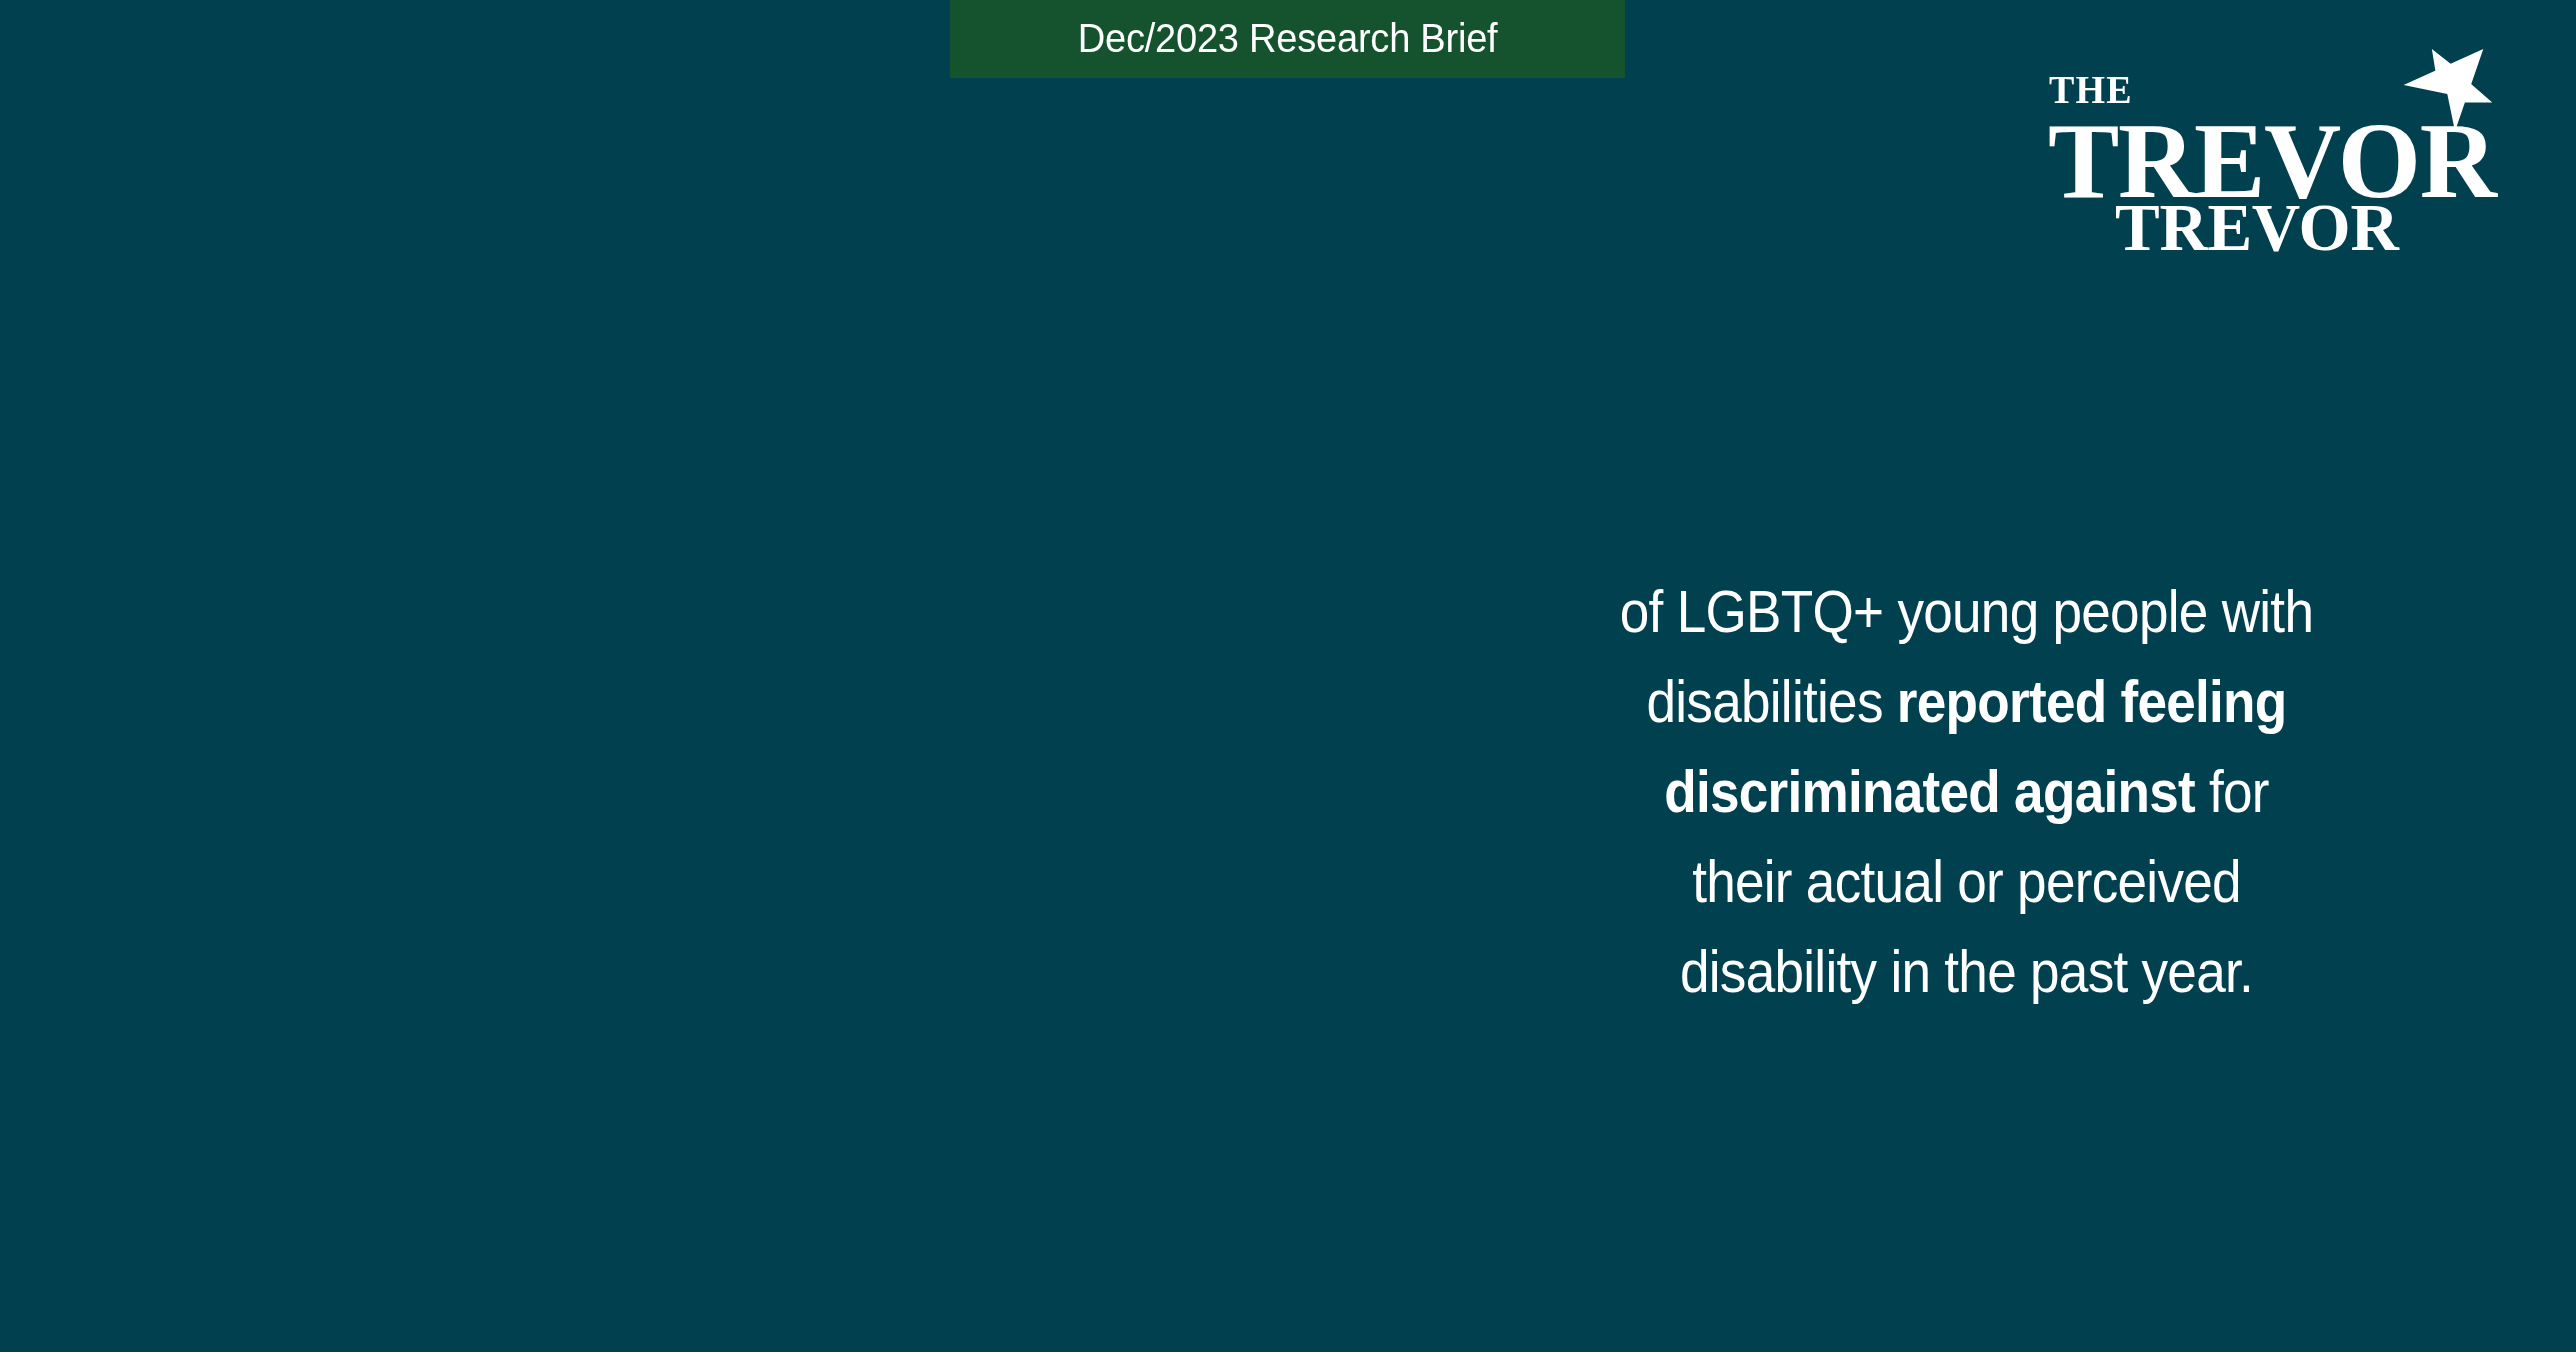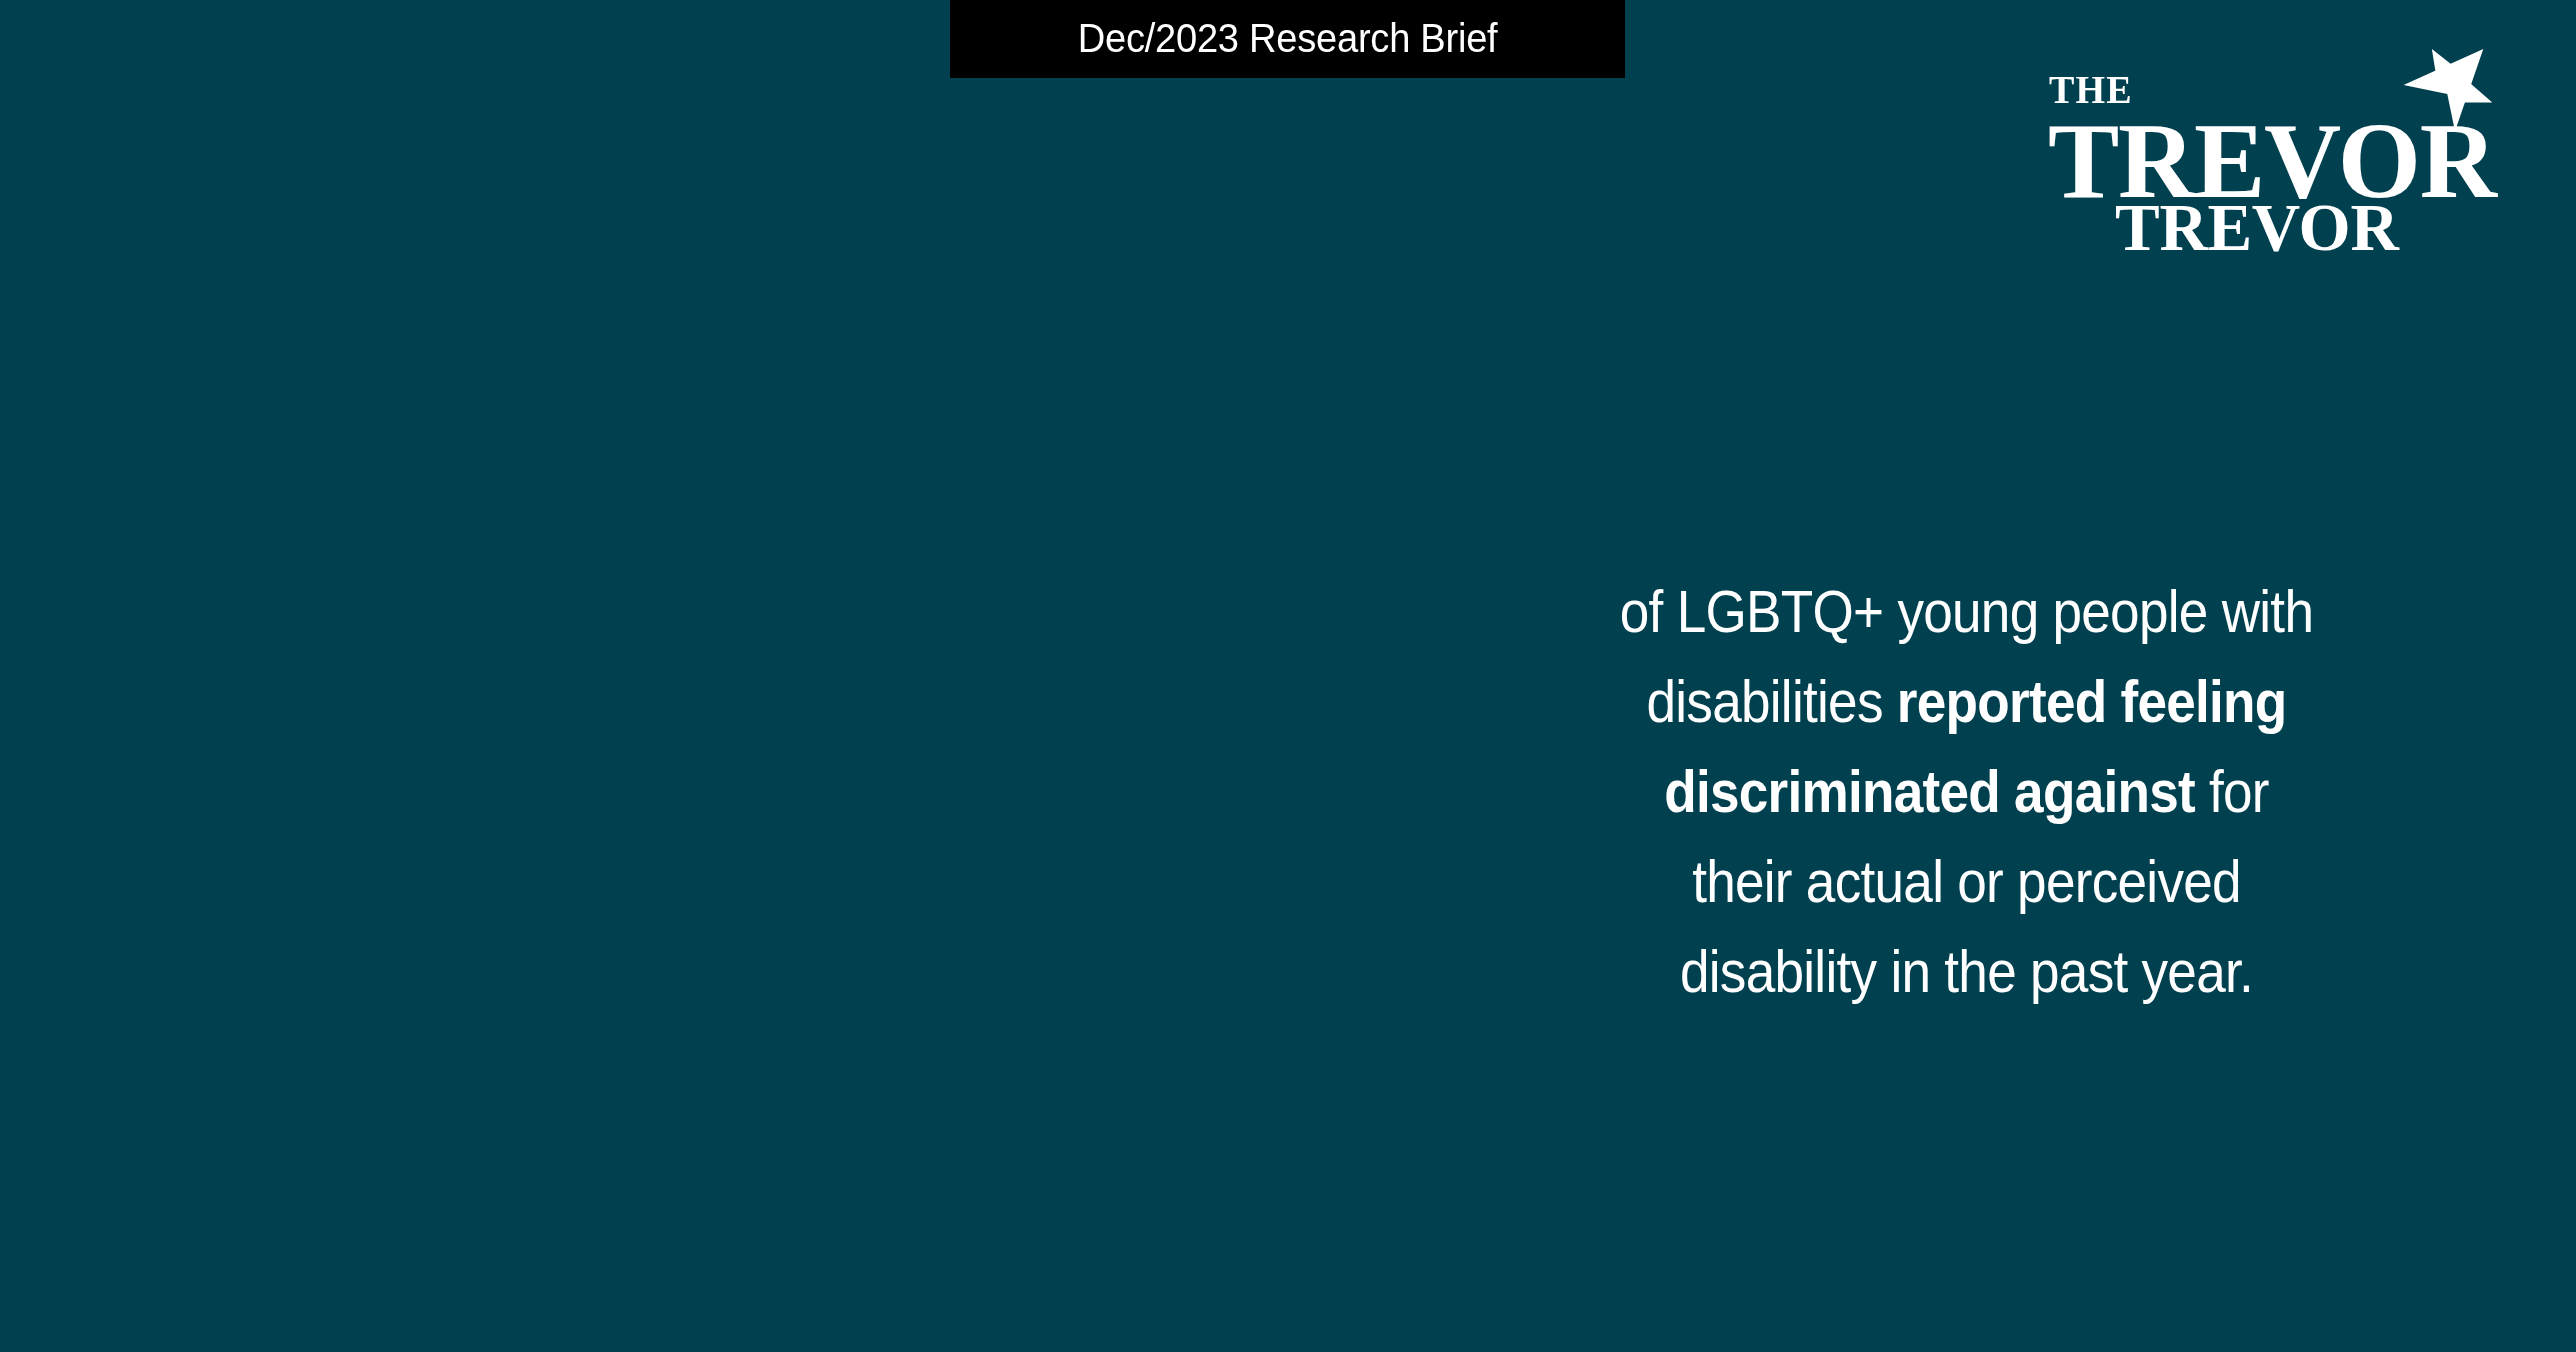--- a/index.html
+++ b/index.html
@@ -10,21 +10,21 @@
     overflow:hidden;
     position:relative;
   }
   #stage{position:absolute;inset:0;width:2576px;height:1352px;}
 
   
   .badge{
     position:absolute;
     left:950px; top:0px;
     width:675px; height:78px;
-    background:#000000;
+    background:#14532d;
     display:flex;align-items:center;justify-content:center;
   }
   .badge-label{
     color:#ffffff;
     font-size:41px;
     font-weight:500;
     letter-spacing:-0.3px;
     transform:scaleX(0.93);
     transform-origin:center;
     white-space:nowrap;

